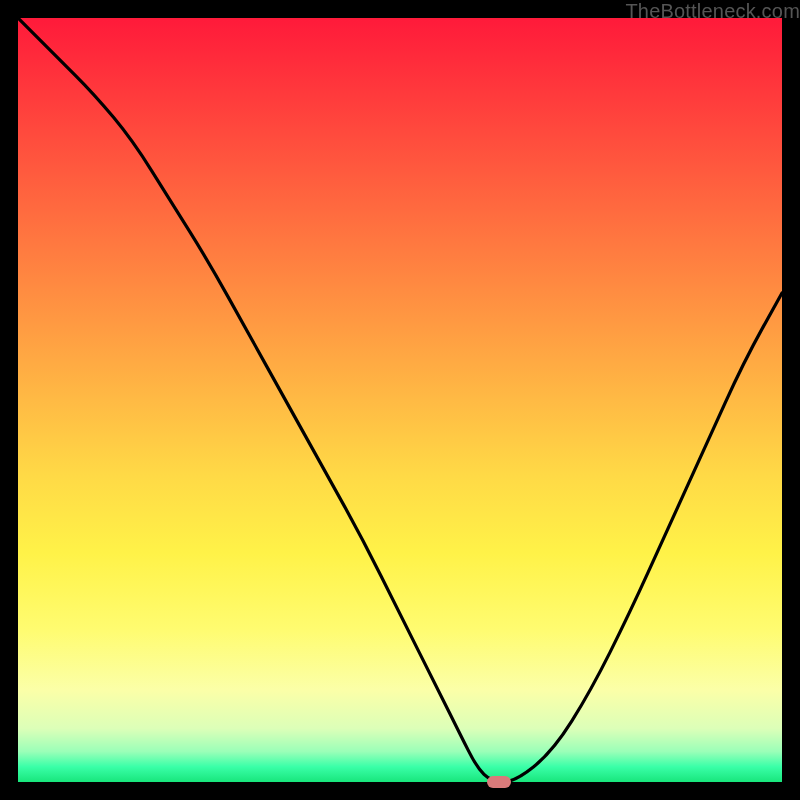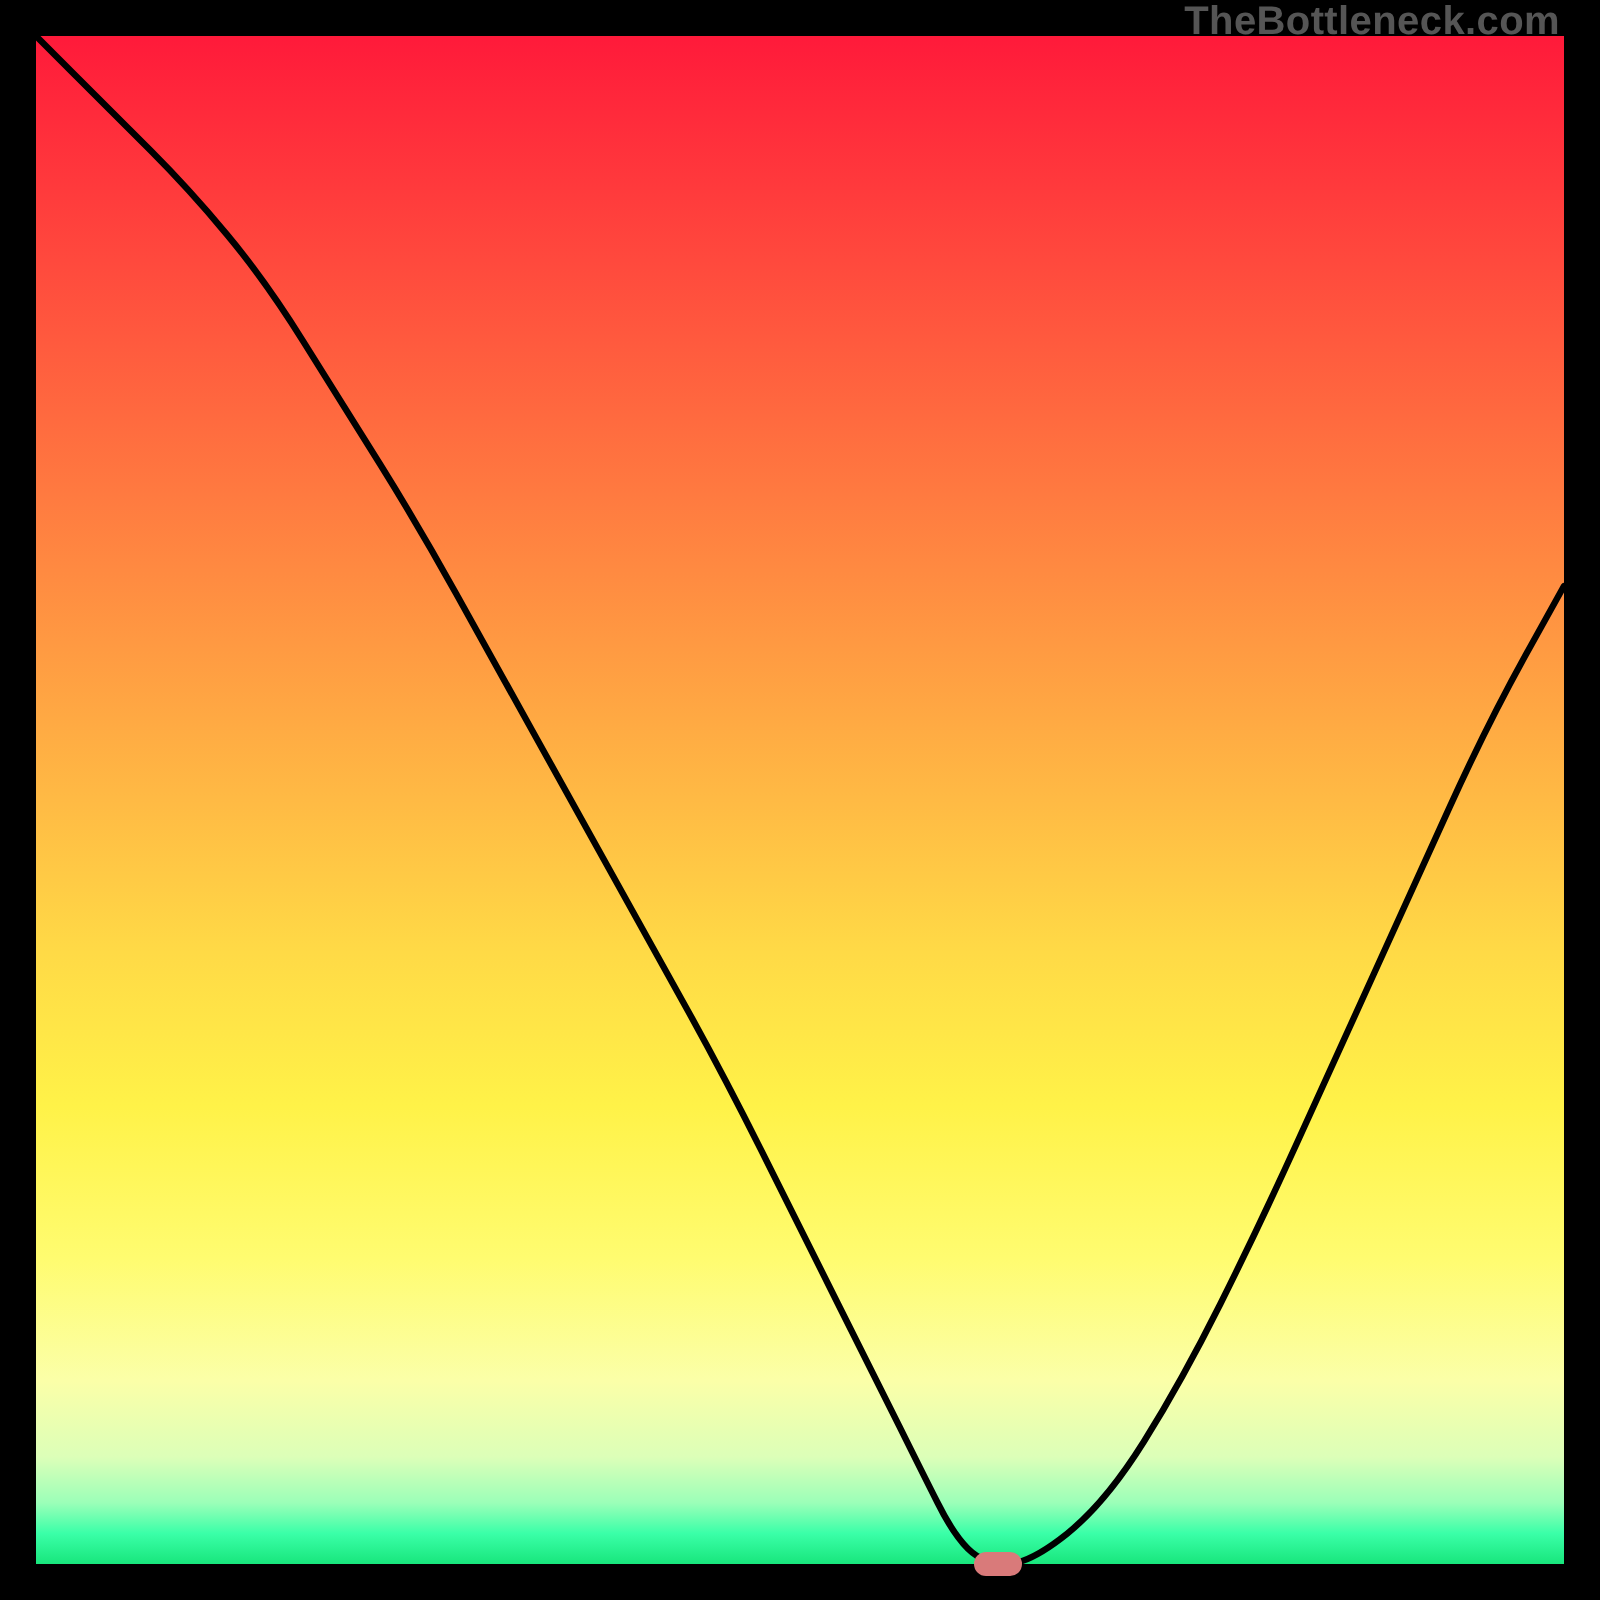--- a/index.html
+++ b/index.html
@@ -36,24 +36,24 @@
       #fbffa8 88%,
       #dcffb8 93%,
       #9bffb8 96%,
       #3affa8 98%,
       #18e67c 100%
     );
   }
   .watermark {
     position: absolute;
     top: 0;
-    right: 20px;
+    right: 0;
     color: #555;
     font-size: 20px;
-    font-weight: 700;
+    font-weight: 400;
     letter-spacing: 0.2px;
     user-select: none;
   }
   svg.curve {
     position: absolute;
     left: 0;
     top: 0;
     width: 764px;
     height: 764px;
   }

